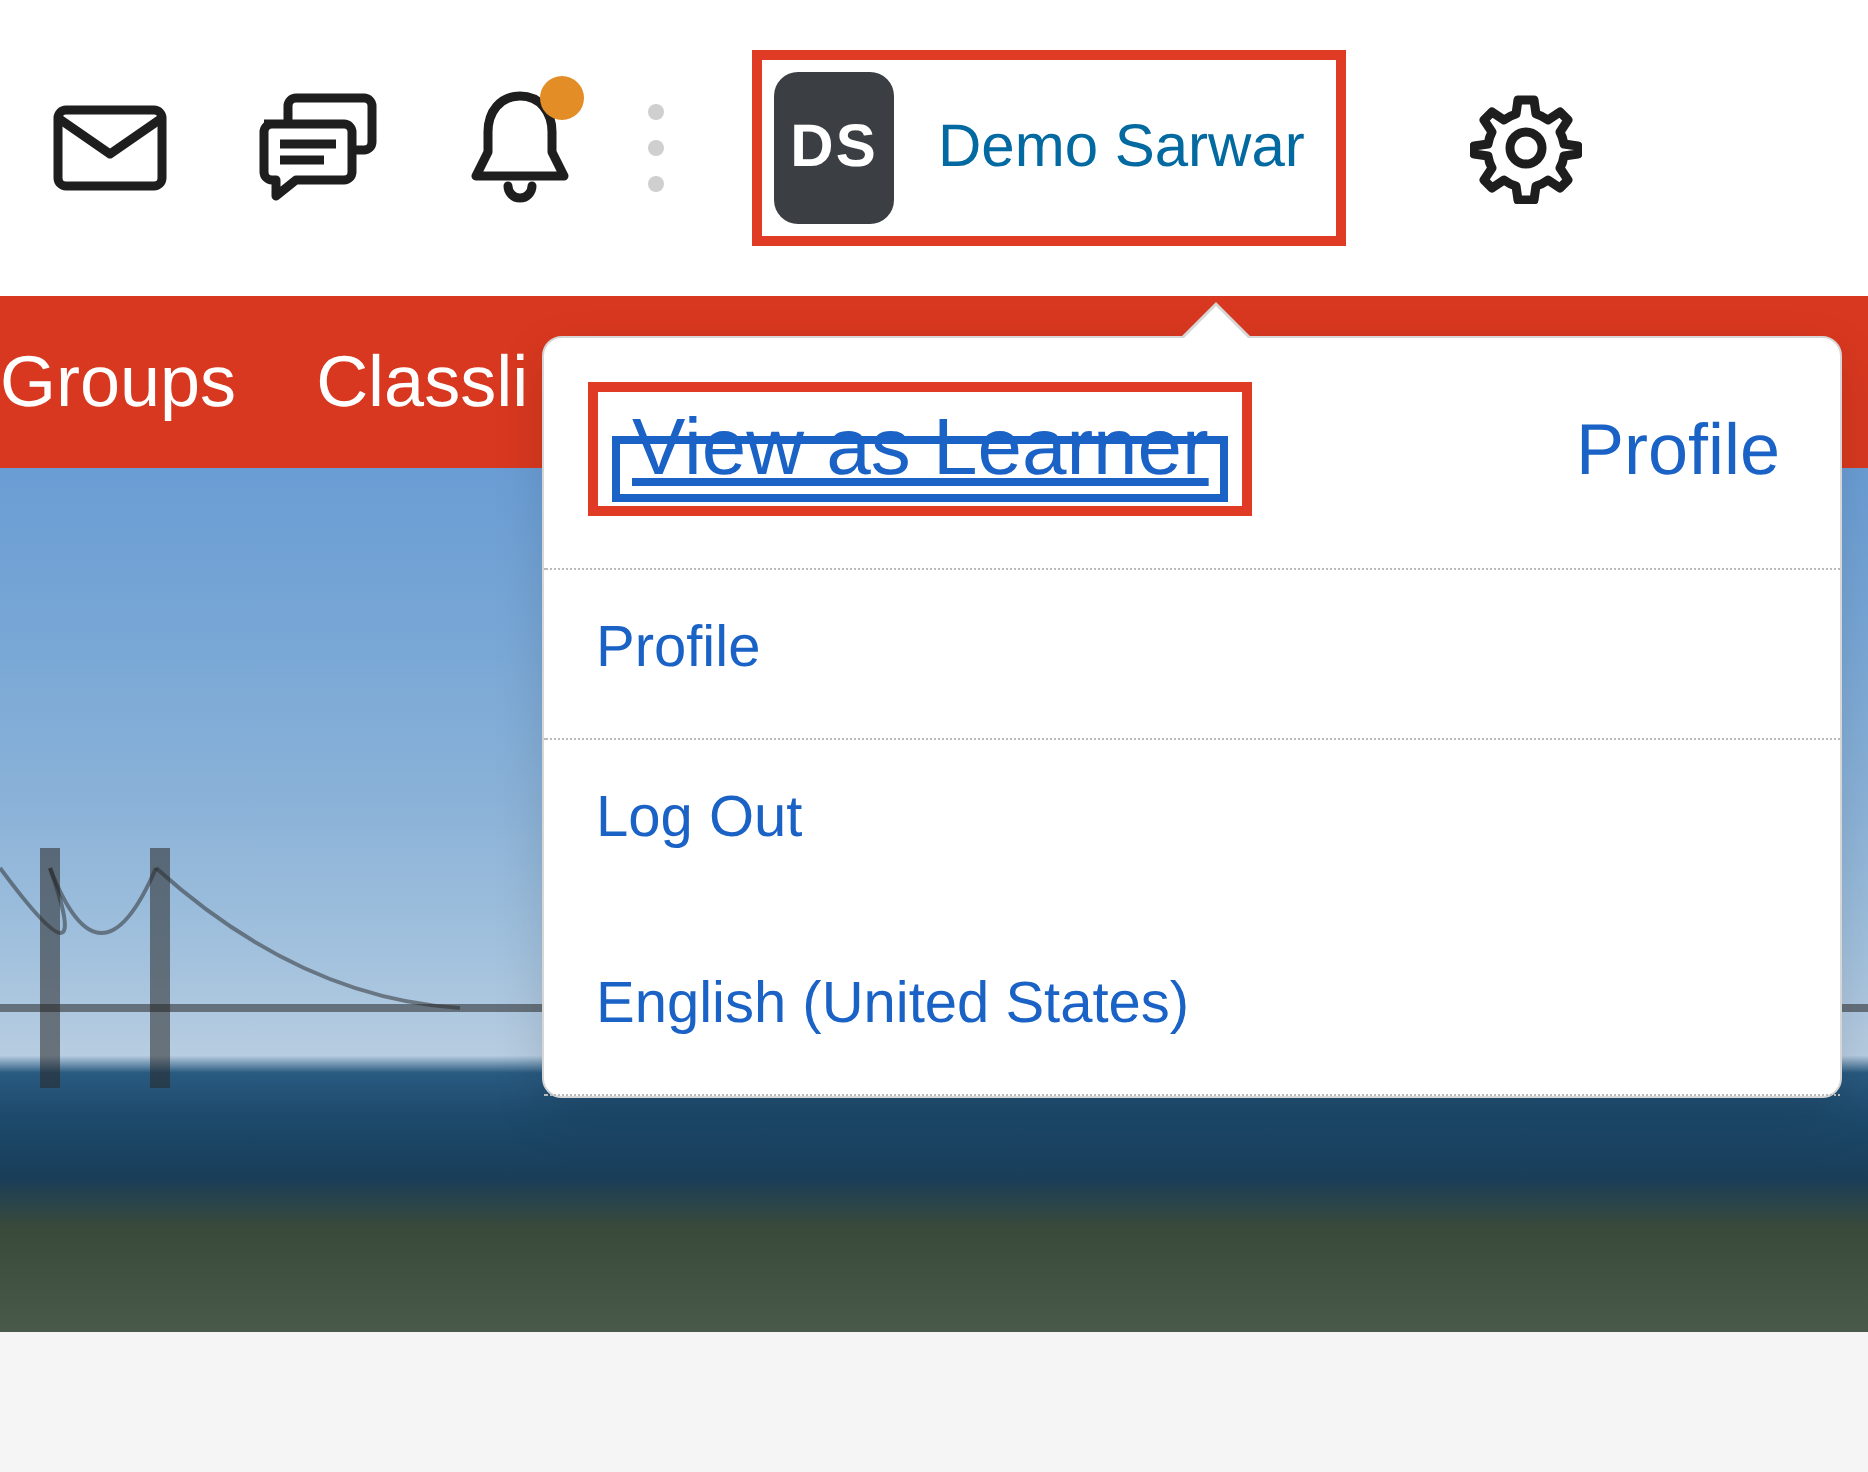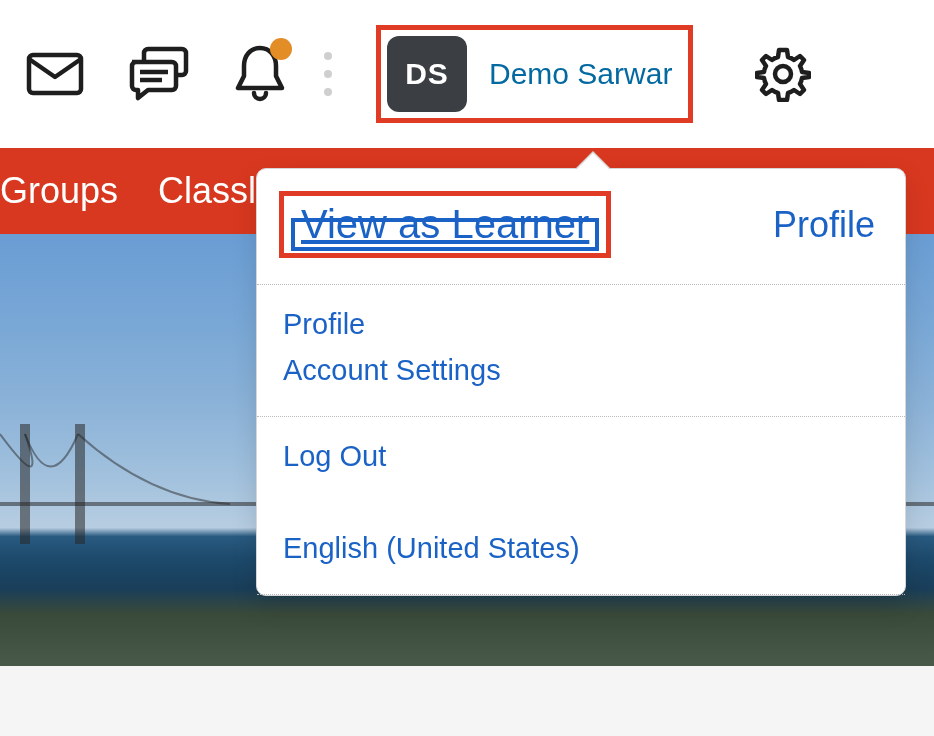--- a/index.html
+++ b/index.html
@@ -48,21 +48,21 @@
   }
   .user-chip {
     display: flex;
     align-items: center;
     gap: 22px;
     border: 5px solid #e03b24;
     padding: 6px 16px 6px 6px;
     cursor: pointer;
   }
   .avatar {
-    width: 80px; height: 76px;
+    width: 60px; height: 76px;
     border-radius: 12px;
     background: #3b3f44;
     color: #fff;
     font-weight: 700;
     font-size: 30px;
     display: flex; align-items: center; justify-content: center;
     letter-spacing: 1px;
   }
   .user-name {
     color: #0369a1;
@@ -115,21 +115,21 @@
     position: absolute;
     top: 195px;
     left: 0;
     width: 230px;
     height: 80px;
   }
 
   .dropdown {
     position: absolute;
     top: 168px;
-    left: 256px;
+    left: 271px;
     width: 650px;
     background: #fff;
     border: 1px solid #d6d6d6;
     border-radius: 10px;
     box-shadow: 0 10px 26px rgba(0,0,0,0.12);
     z-index: 10;
   }
   .dropdown::before {
     content: "";
     position: absolute;
@@ -255,21 +255,20 @@
   <div class="dd-row">
     <span class="dd-highlight">
       <span class="dd-highlight-inner">
         <span class="view-link">View as Learner</span>
       </span>
     </span>
     <span class="change-link">Profile</span>
   </div>
   <div class="dd-section">
     <span class="dd-link">Profile</span>
-    <span class="dd-link">Account Settings</span>
   </div>
   <div class="dd-section last">
     <span class="dd-link">Log Out</span>
   </div>
   <div class="dd-section">
     <span class="dd-link">English (United States)</span>
   </div>
 </div>
 
 </body></html>

